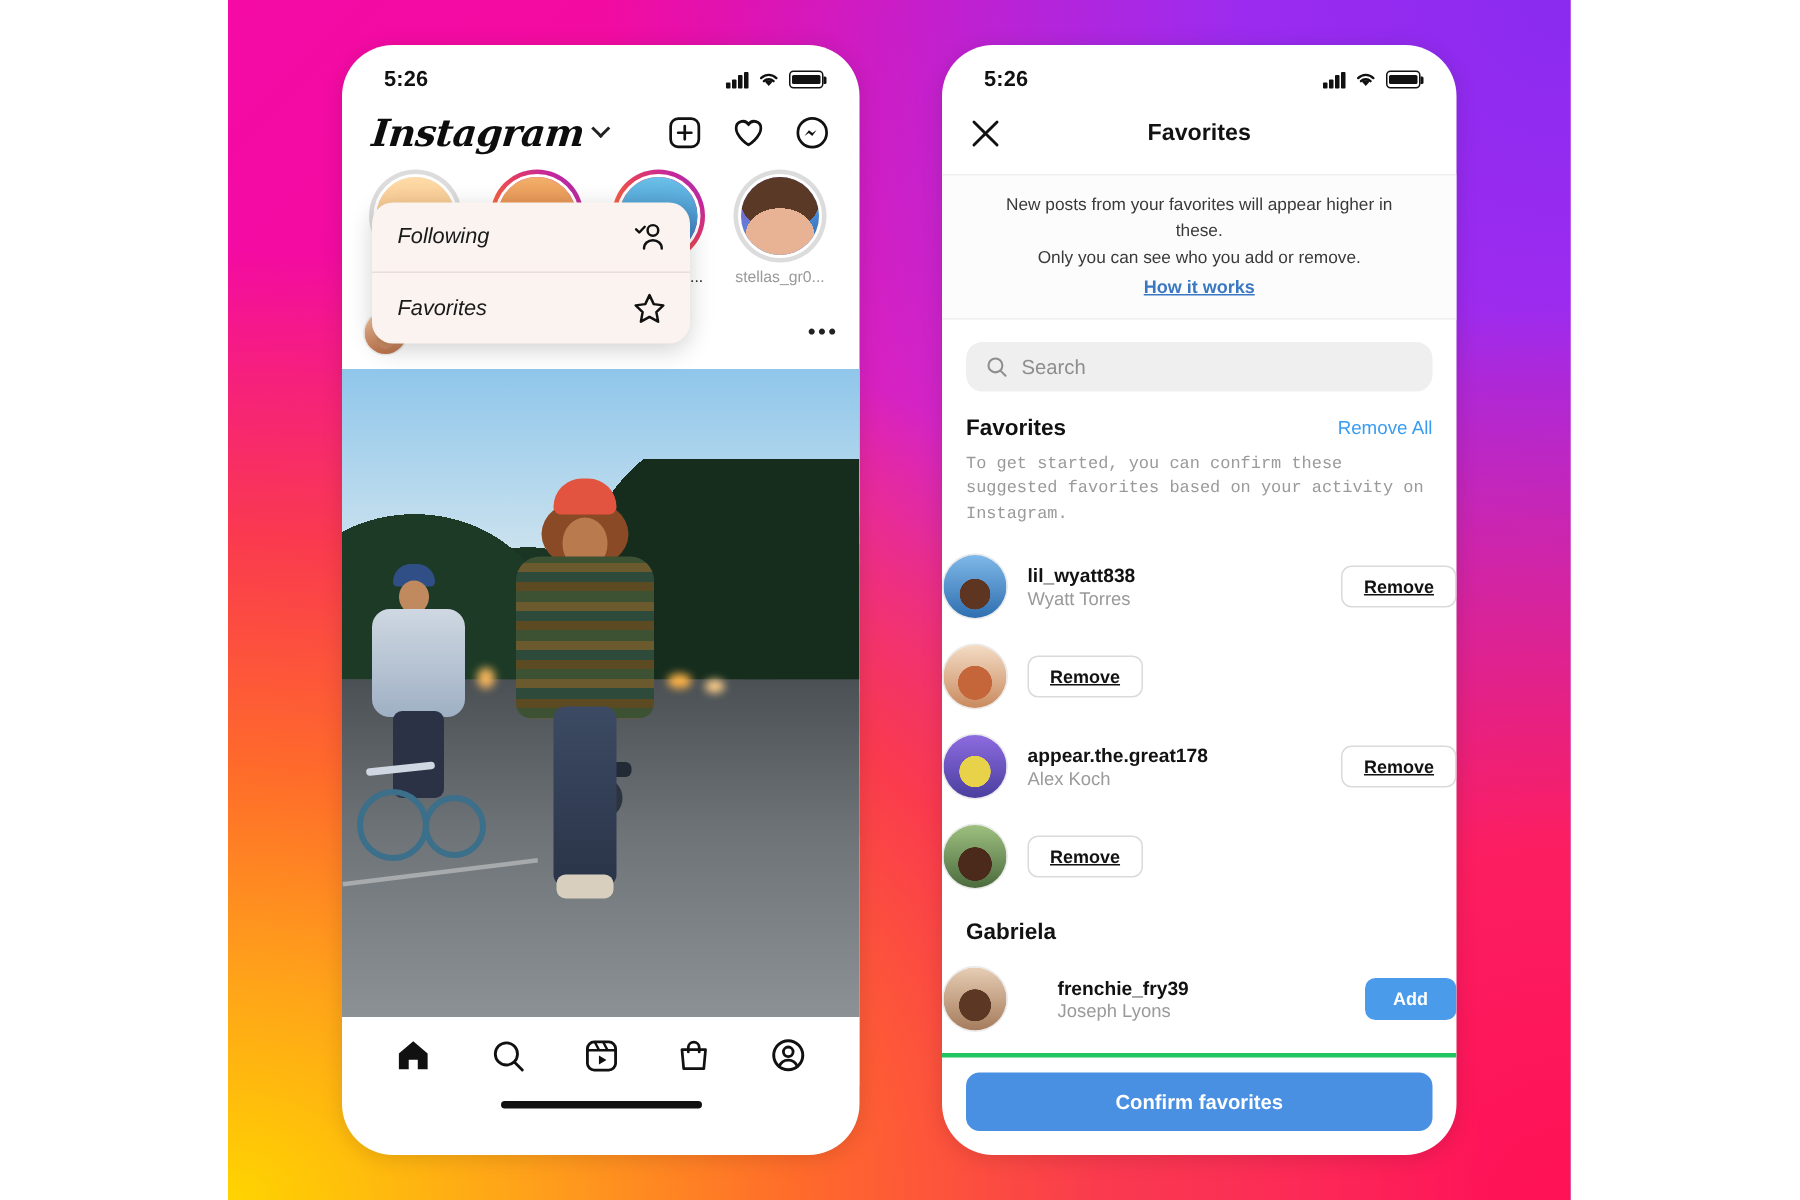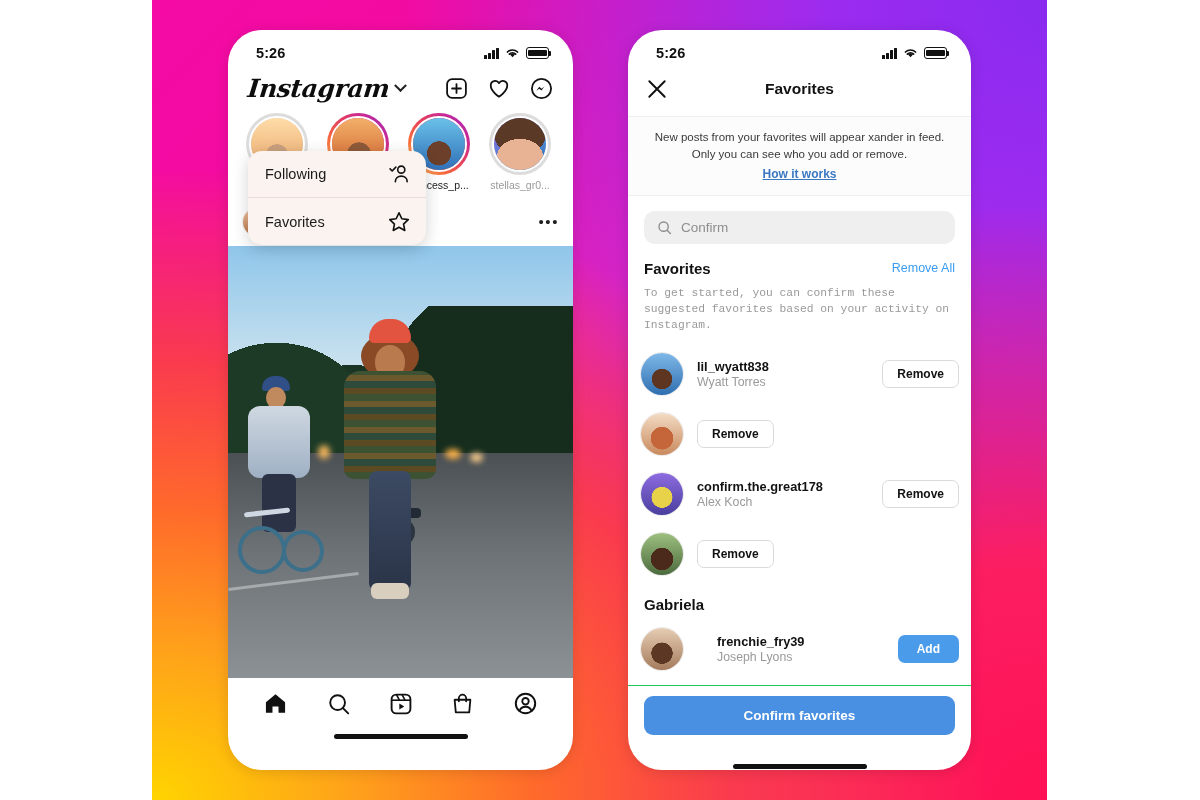--- a/index.html
+++ b/index.html
@@ -122,26 +122,27 @@
   .av-h { background: radial-gradient(circle at 50% 58%, #e8d24a 0 32%, transparent 33%),
                       linear-gradient(#8d6be0, #4a3f9e); }
   .av-i { background: radial-gradient(circle at 50% 62%, #4b2a1c 0 33%, transparent 34%),
                       linear-gradient(#9dc07f, #4c6b3e); }
   .av-j { background: radial-gradient(circle at 50% 60%, #5b3724 0 32%, transparent 33%),
                       linear-gradient(#e6cdb4, #a57b5c); }
 
   
   .dropdown {
     position: absolute;
-    left: 20px; top: 121px; width: 178px;
+    left: 20px; top: 105px; width: 212px;
     background: #faf3ef;
     border-radius: 14px;
     box-shadow: 0 4px 16px rgba(0,0,0,0.18);
     z-index: 30;
     overflow: hidden;
+    font-style: italic;
   }
   .dd-item {
     display: flex; align-items: center; justify-content: space-between;
     padding: 13px 16px 13px 17px;
     font-size: 14.5px; color: #1a1a1a;
   }
   .dd-item + .dd-item { border-top: 1px solid #e8ded8; }
 
   
   .post-head {
@@ -258,37 +259,37 @@
   .search-ph { font-size: 13.5px; color: #8e8e8e; }
   .sect-row {
     display: flex; align-items: center; justify-content: space-between;
     padding: 4px 16px 2px 16px;
   }
   .sect-title { font-size: 15px; font-weight: bold; color: #121212; }
   .sect-action { font-size: 12.5px; color: #3a9cf0; text-align: center; }
   .sect-sub { padding: 6px 16px 10px 16px; font-size: 11.3px; color: #9a9a9a; line-height: 1.45; font-family: Liberation Mono, monospace; }
   .user-row {
     display: flex; align-items: center; gap: 13px;
-    padding: 8px 12px;
+    padding: 8px 0;
   }
   .u-av { width: 44px; height: 44px; border-radius: 50%; overflow: hidden;
           position: relative; flex: none; border: 1px solid #eaeaea; }
   .u-meta { flex: 1; min-width: 0; }
   .u-name { font-size: 12.8px; font-weight: bold; color: #121212; }
   .u-full { font-size: 12.3px; color: #9a9a9a; margin-top: 1px; }
   .btn-remove {
     font-size: 12px; font-weight: bold; color: #121212;
     border: 1px solid #dadada; background: #fff;
-    border-radius: 7px; padding: 6px 14px;
+    border-radius: 7px; padding: 6px 14px; text-decoration: underline;
   }
   .btn-add {
     font-size: 12px; font-weight: bold; color: #fff;
     background: #4a9bea; border: none; border-radius: 7px; padding: 7px 19px;
   }
-  .confirm-wrap { padding: 10px 16px 16px 16px; border-top: 1px solid #22c55e; margin-top: 6px; }
+  .confirm-wrap { padding: 10px 16px 16px 16px; border-top: 3px solid #22c55e; margin-top: 6px; }
   .btn-confirm {
     width: 100%; background: #4a90e2; color: #fff;
     font-size: 13.5px; font-weight: bold; border: none;
     border-radius: 9px; padding: 12px 0; text-align: center;
   }
 </style>
 </head>
 <body>
 
 <div class="canvas">
@@ -483,32 +484,32 @@
     </div>
 
     <div class="fav-header">
       <svg width="22" height="22" viewBox="0 0 24 24">
         <path d="M3.6 3.6 20.4 20.4M20.4 3.6 3.6 20.4" stroke="#111" stroke-width="2.1" stroke-linecap="round"></path>
       </svg>
       <div class="fav-title">Favorites</div>
     </div>
 
     <div class="info-band">
-      <div class="info-text">New posts from your favorites will appear xander in feed.</div>
+      <div class="info-text">New posts from your favorites will appear higher in these.</div>
       <div class="info-text">Only you can see who you add or remove.</div>
       <a class="info-link" href="#">How it works</a>
     </div>
 
     <div class="search-wrap">
       <div class="search-box">
         <svg width="15" height="15" viewBox="0 0 24 24">
           <circle cx="10.6" cy="10.6" r="7.4" fill="none" stroke="#8e8e8e" stroke-width="2.2"></circle>
           <path d="M16.2 16.4 21.4 21.6" stroke="#8e8e8e" stroke-width="2.2" stroke-linecap="round"></path>
         </svg>
-        <span class="search-ph">Confirm</span>
+        <span class="search-ph">Search</span>
       </div>
     </div>
 
     <div class="sect-row">
       <div class="sect-title">Favorites</div>
       <div class="sect-action">Remove All</div>
     </div>
     <div class="sect-sub">To get started, you can confirm these suggested favorites based on your activity on Instagram.</div>
 
     <div class="user-row">
@@ -527,21 +528,21 @@
           <div class="av av-g"></div>
         </div>
       <button class="btn-remove">Remove</button>
     </div>
 
     <div class="user-row">
       <div class="u-av">
           <div class="av av-h"></div>
         </div>
       <div class="u-meta">
-        <div class="u-name">confirm.the.great178</div>
+        <div class="u-name">appear.the.great178</div>
         <div class="u-full">Alex Koch</div>
       </div>
       <button class="btn-remove">Remove</button>
     </div>
 
     <div class="user-row">
       <div class="u-av">
           <div class="av av-i"></div>
         </div>
       <button class="btn-remove">Remove</button>

